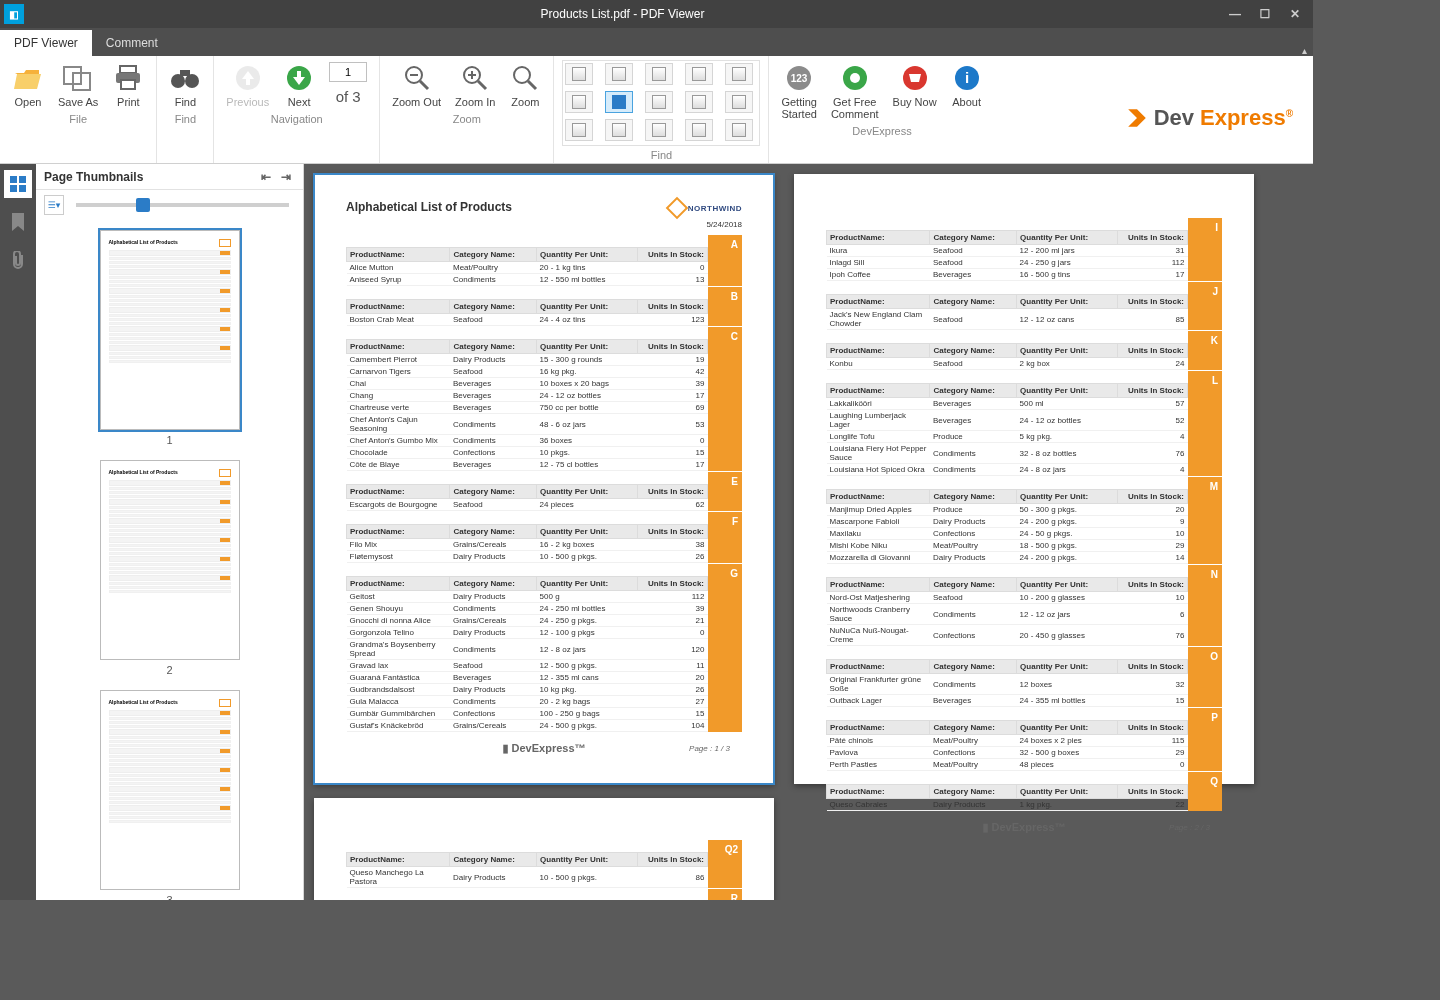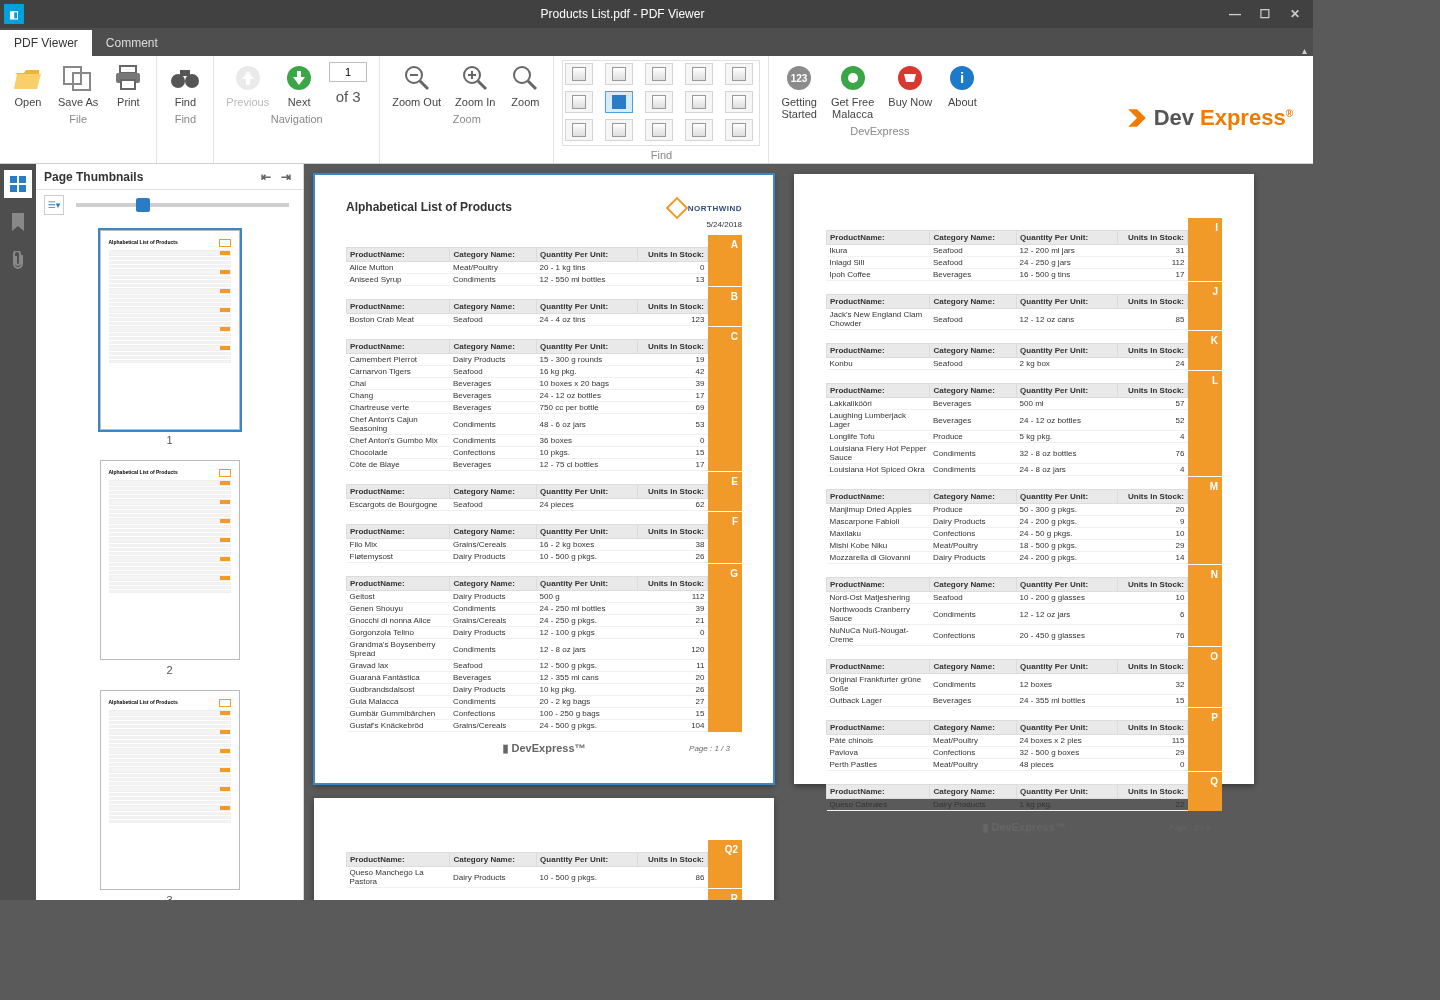--- a/index.html
+++ b/index.html
@@ -298,21 +298,21 @@
 Started</div>
         </div>
         <div class="rbtn">
           <div class="icn">
               <svg width="28" height="28">
                 <circle cx="14" cy="14" r="12" fill="#3aa648"></circle>
                 <circle cx="14" cy="14" r="5" fill="#fff"></circle>
               </svg>
             </div>
           <div class="lbl" style="white-space:pre;">Get Free
-Malacca</div>
+Comment</div>
         </div>
         <div class="rbtn">
           <div class="icn">
               <svg width="28" height="28">
                 <circle cx="14" cy="14" r="12" fill="#d9372f"></circle>
                 <path d="M8 10h12l-2 8H10z" fill="#fff"></path>
               </svg>
             </div>
           <div class="lbl">Buy Now</div>
         </div>

